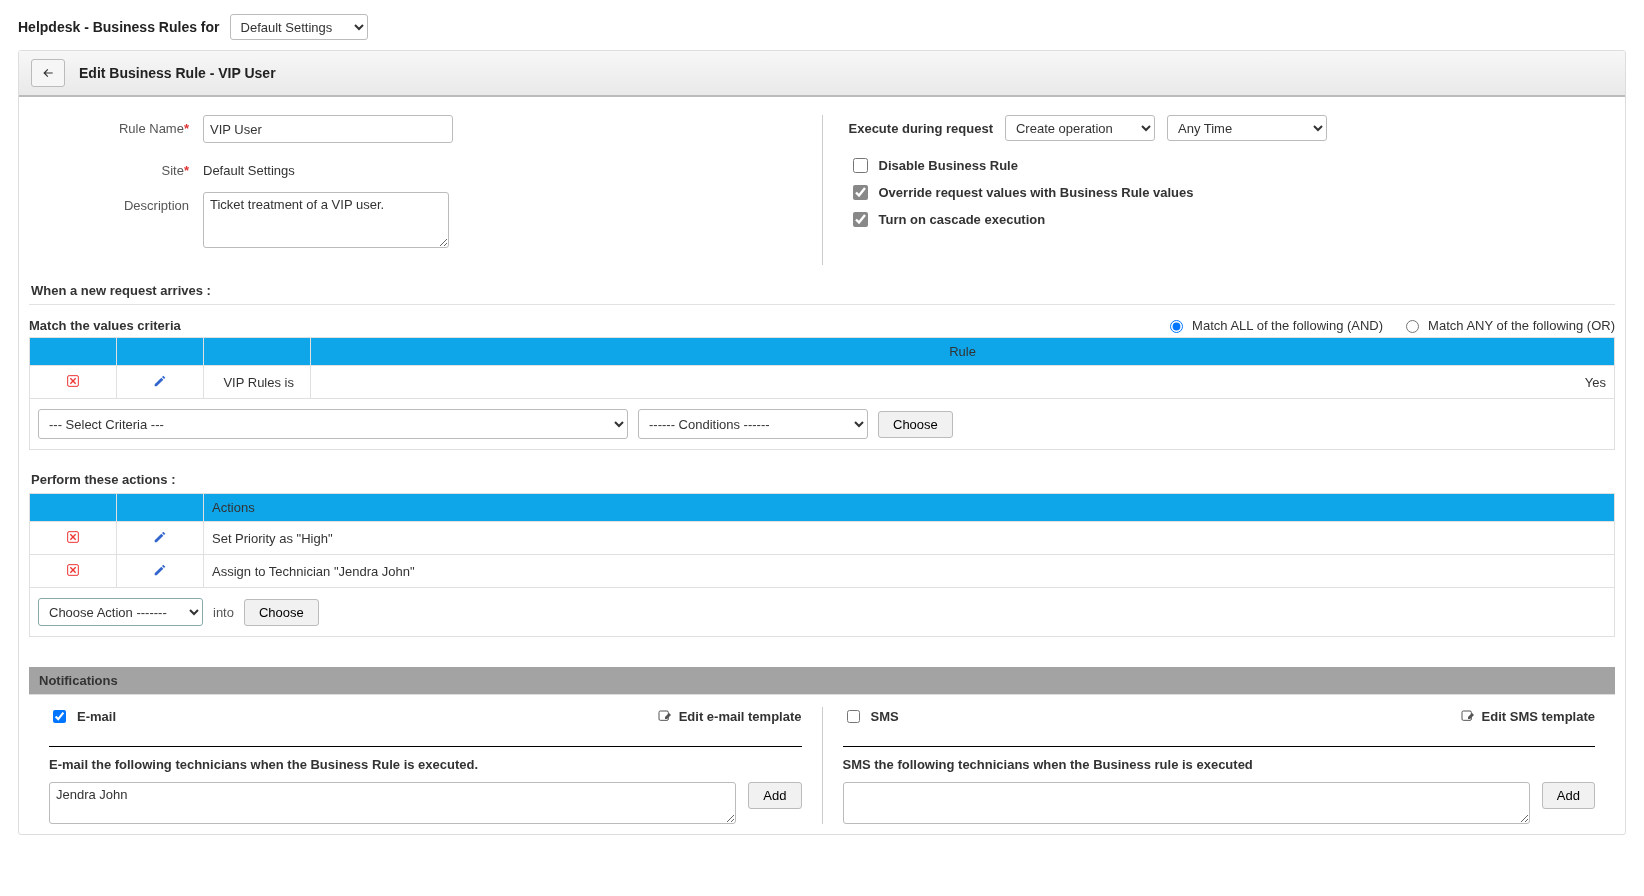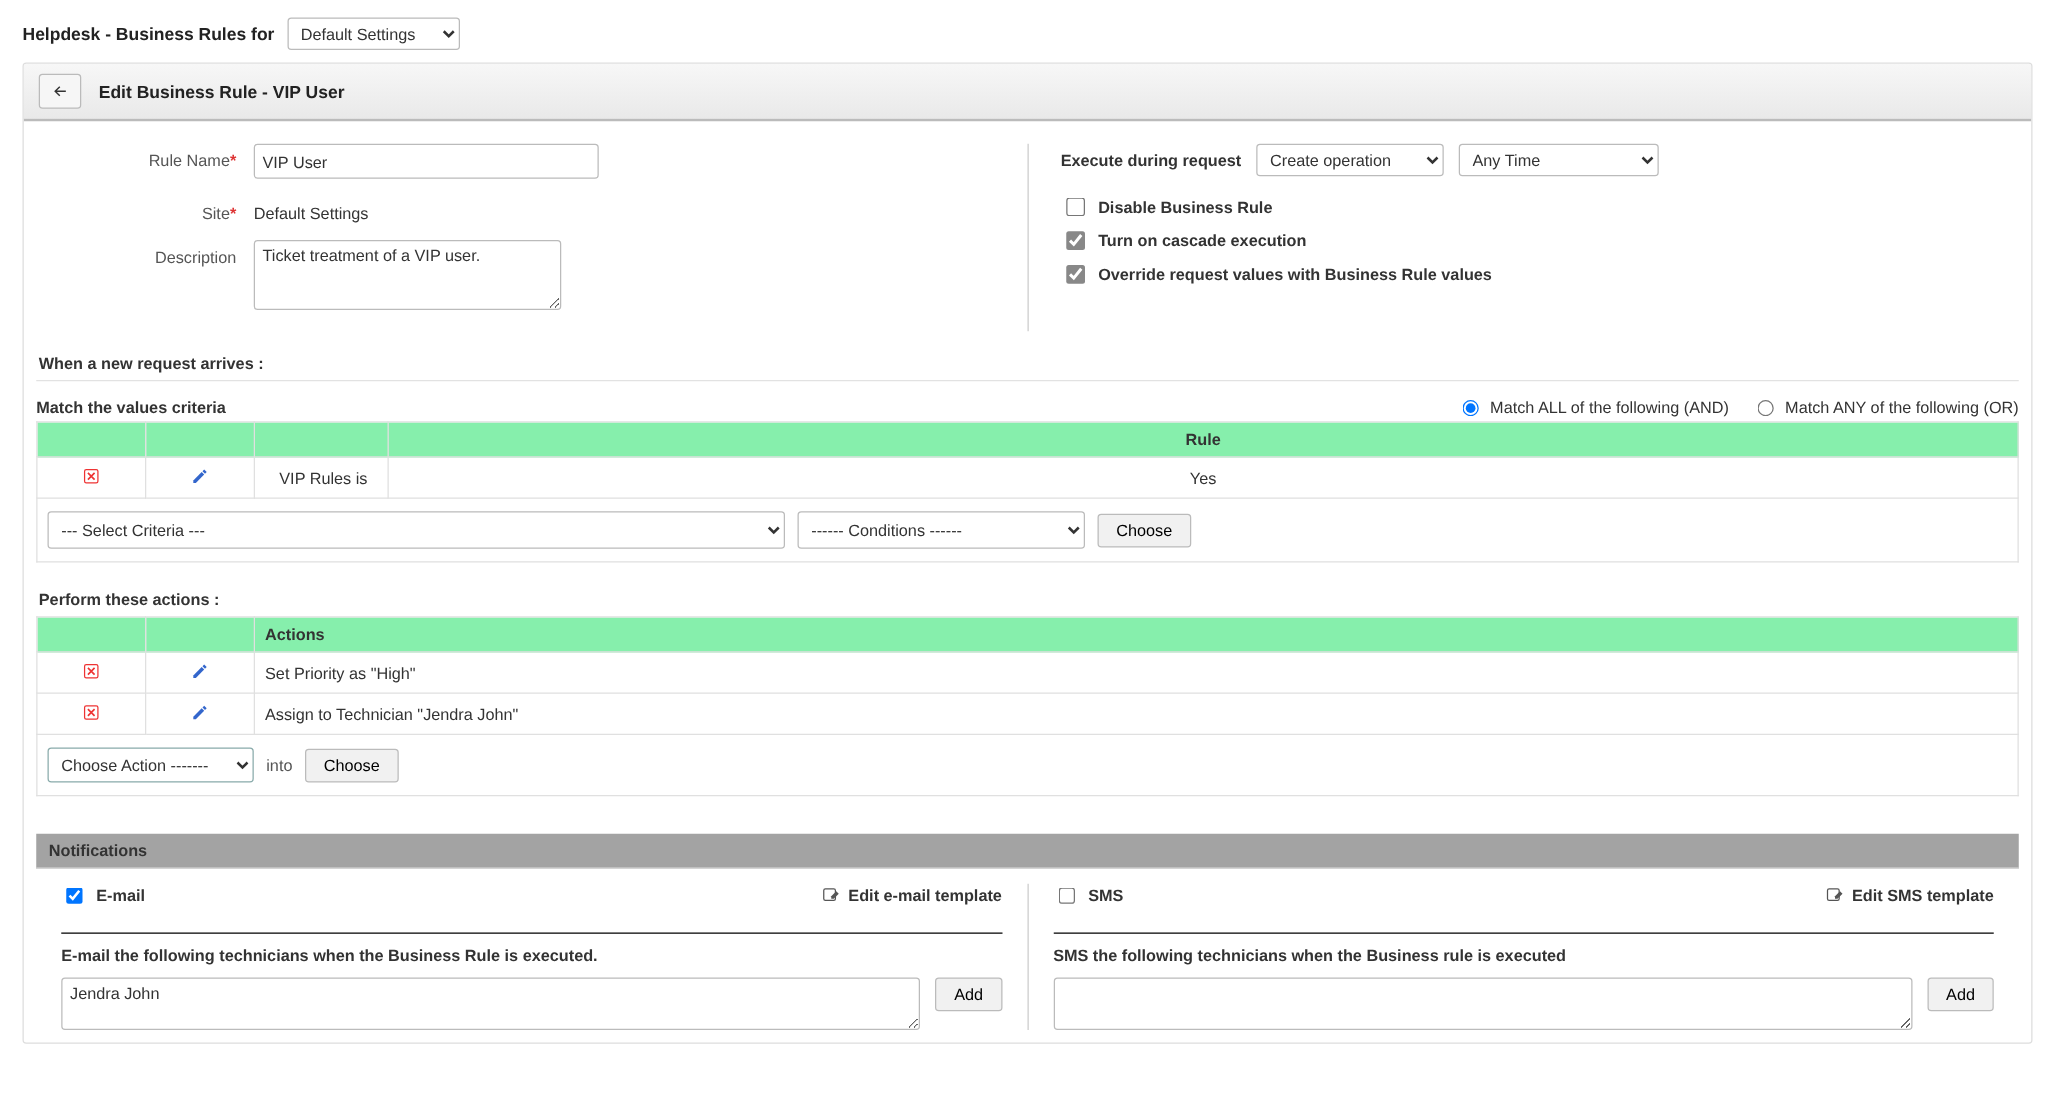--- a/index.html
+++ b/index.html
@@ -95,21 +95,21 @@
     width: 140px;
     text-align: right;
     padding-right: 14px;
     padding-top: 6px;
     color: #555;
   }
   .req {
     color: #d33;
     font-weight: bold;
   }
-  .field-input input[type="text"] { width: 276px; height: 28px; }
+  .field-input input[type="text"] { width: 250px; height: 28px; }
   .field-input textarea { width: 246px; height: 56px; resize: both; }
   .static-val { padding-top: 6px; color: #333; }
   .right-top {
     display: flex;
     align-items: center;
     gap: 12px;
     margin-bottom: 14px;
   }
   .right-top .lbl { font-weight: 700; }
   .check-row {
@@ -153,22 +153,22 @@
     border-collapse: collapse;
     border: 1px solid #d5d5d5;
   }
   table.grid th, table.grid td {
     border: 1px solid #e0e0e0;
     padding: 6px 8px;
     text-align: left;
     font-size: 13px;
   }
   table.grid th {
-    background: #86efac;
-    font-weight: 700;
+    background: #0ea5e9;
+    font-weight: 400;
     text-align: center;
   }
   .col-narrow { width: 70px; text-align: center !important; }
   .icon-btn {
     display: inline-flex;
     align-items: center;
     justify-content: center;
     width: 20px; height: 18px;
     cursor: pointer;
   }
@@ -306,25 +306,25 @@
             <select style="min-width:160px;">
               <option>Any Time</option>
             </select>
           </div>
           <label class="check-row">
             <input type="checkbox" style="">
             <span>Disable Business Rule</span>
           </label>
           <label class="check-row">
             <input type="checkbox" checked="" style="">
-            <span>Turn on cascade execution</span>
+            <span>Override request values with Business Rule values</span>
           </label>
           <label class="check-row">
             <input type="checkbox" checked="" style="">
-            <span>Override request values with Business Rule values</span>
+            <span>Turn on cascade execution</span>
           </label>
         </div>
       </div>
 
       <div class="section-label">When a new request arrives :</div>
       <hr class="hr">
 
       <div class="criteria-bar">
         <span class="section-label" style="margin:0;">Match the values criteria</span>
         <div class="radio-group">
@@ -360,21 +360,21 @@
             </td>
             <td class="col-narrow">
               <span class="icon-btn">
                 <svg viewBox="0 0 24 24">
                     <path d="M4 17l10-10 3 3-10 10H4v-3z" fill="#36c"></path>
                     <path d="M15 6l3 3 2-2-3-3-2 2z" fill="#36c"></path>
                   </svg>
               </span>
             </td>
             <td style="text-align:right; padding-right:16px;">VIP Rules is</td>
-            <td style="text-align:center;">Yes</td>
+            <td style="text-align:right;">Yes</td>
           </tr>
         </tbody>
       </table>
       <div class="add-row-bar">
         <select class="big-select">
           <option>--- Select Criteria ---</option>
         </select>
         <select class="mid-select">
           <option>------ Conditions ------</option>
         </select>

